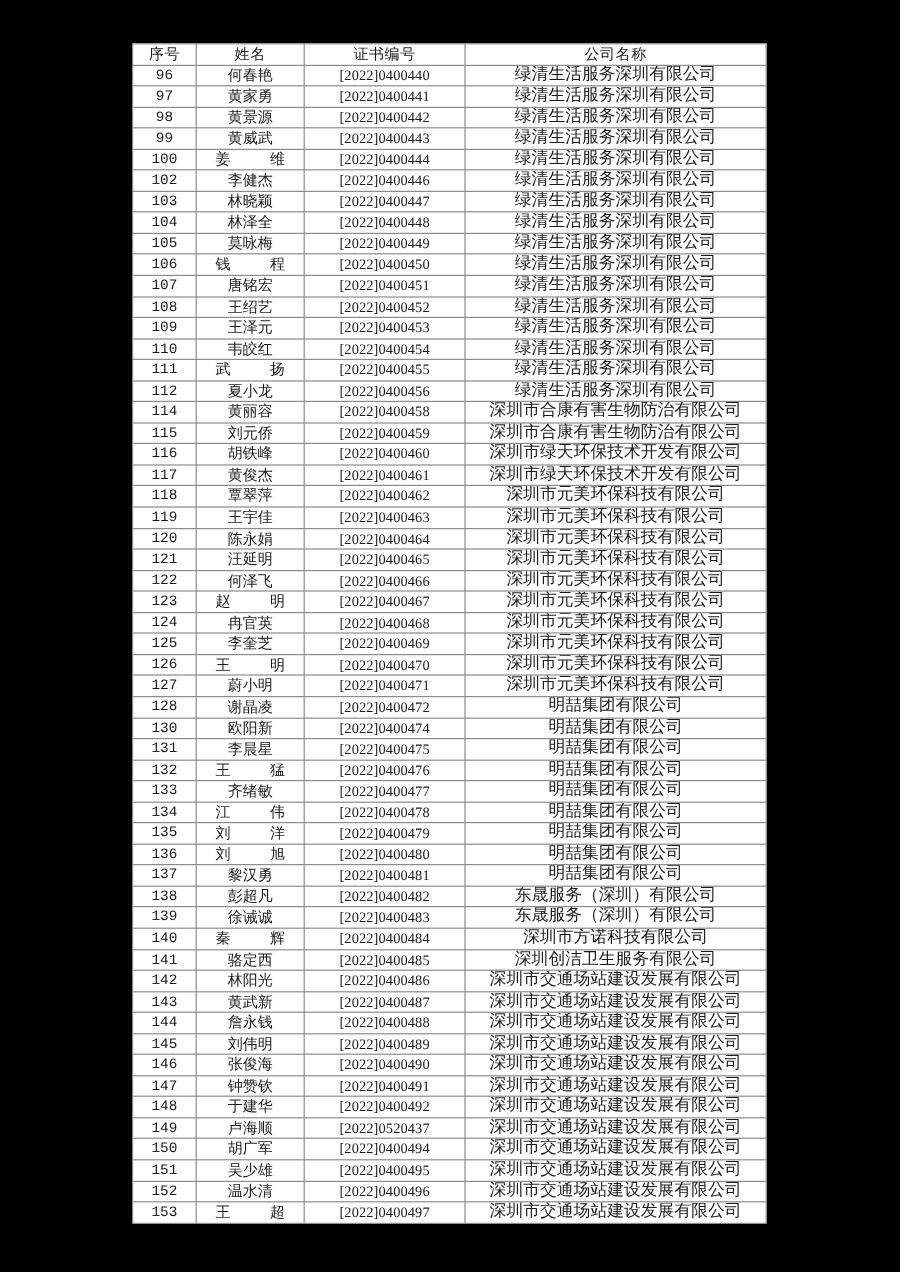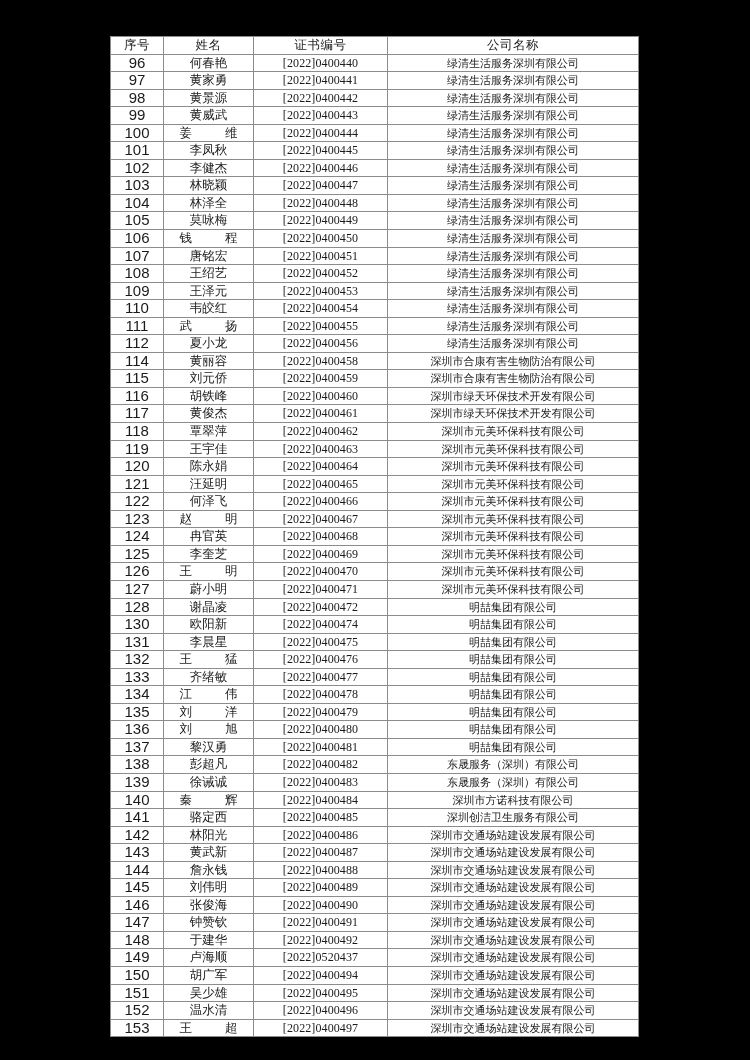--- a/index.html
+++ b/index.html
@@ -47,41 +47,41 @@
     vertical-align: middle;
     font-weight: normal;
     white-space: nowrap;
     overflow: hidden;
   }
   table.cert-table th {
     font-size: 12.5px;
     letter-spacing: 0.5px;
   }
   td.seq {
-    font-size: 15px;
-    font-family: Liberation Sans, sans-serif;
+    font-size: 12px;
+    font-family: Liberation Mono, monospace;
   }
   td.name {
     font-size: 12.5px;
   }
   td.name.spaced {
     letter-spacing: 0px;
   }
   td.name.spaced span.n2 {
     display: inline-block;
     width: 58px;
     text-align: justify;
     text-align-last: justify;
   }
   td.cert {
     font-size: 12px;
     letter-spacing: 0.1px;
   }
   td.comp {
-    font-size: 11px;
+    font-size: 14px;
   }
 </style>
 </head>
 <body>
 
 <div class="page">
   <div class="table-wrap">
     <table class="cert-table">
       <colgroup>
         <col class="c-seq">
@@ -122,26 +122,20 @@
             <td class="cert">[2022]0400443</td>
             <td class="comp">绿清生活服务深圳有限公司</td>
           </tr>
           <tr>
             <td class="seq">100</td>
             <td class="name spaced"><span class="n2">姜维</span></td>
             <td class="cert">[2022]0400444</td>
             <td class="comp">绿清生活服务深圳有限公司</td>
           </tr>
           <tr>
-            <td class="seq">101</td>
-            <td class="name">李凤秋</td>
-            <td class="cert">[2022]0400445</td>
-            <td class="comp">绿清生活服务深圳有限公司</td>
-          </tr>
-          <tr>
             <td class="seq">102</td>
             <td class="name">李健杰</td>
             <td class="cert">[2022]0400446</td>
             <td class="comp">绿清生活服务深圳有限公司</td>
           </tr>
           <tr>
             <td class="seq">103</td>
             <td class="name">林晓颖</td>
             <td class="cert">[2022]0400447</td>
             <td class="comp">绿清生活服务深圳有限公司</td>

